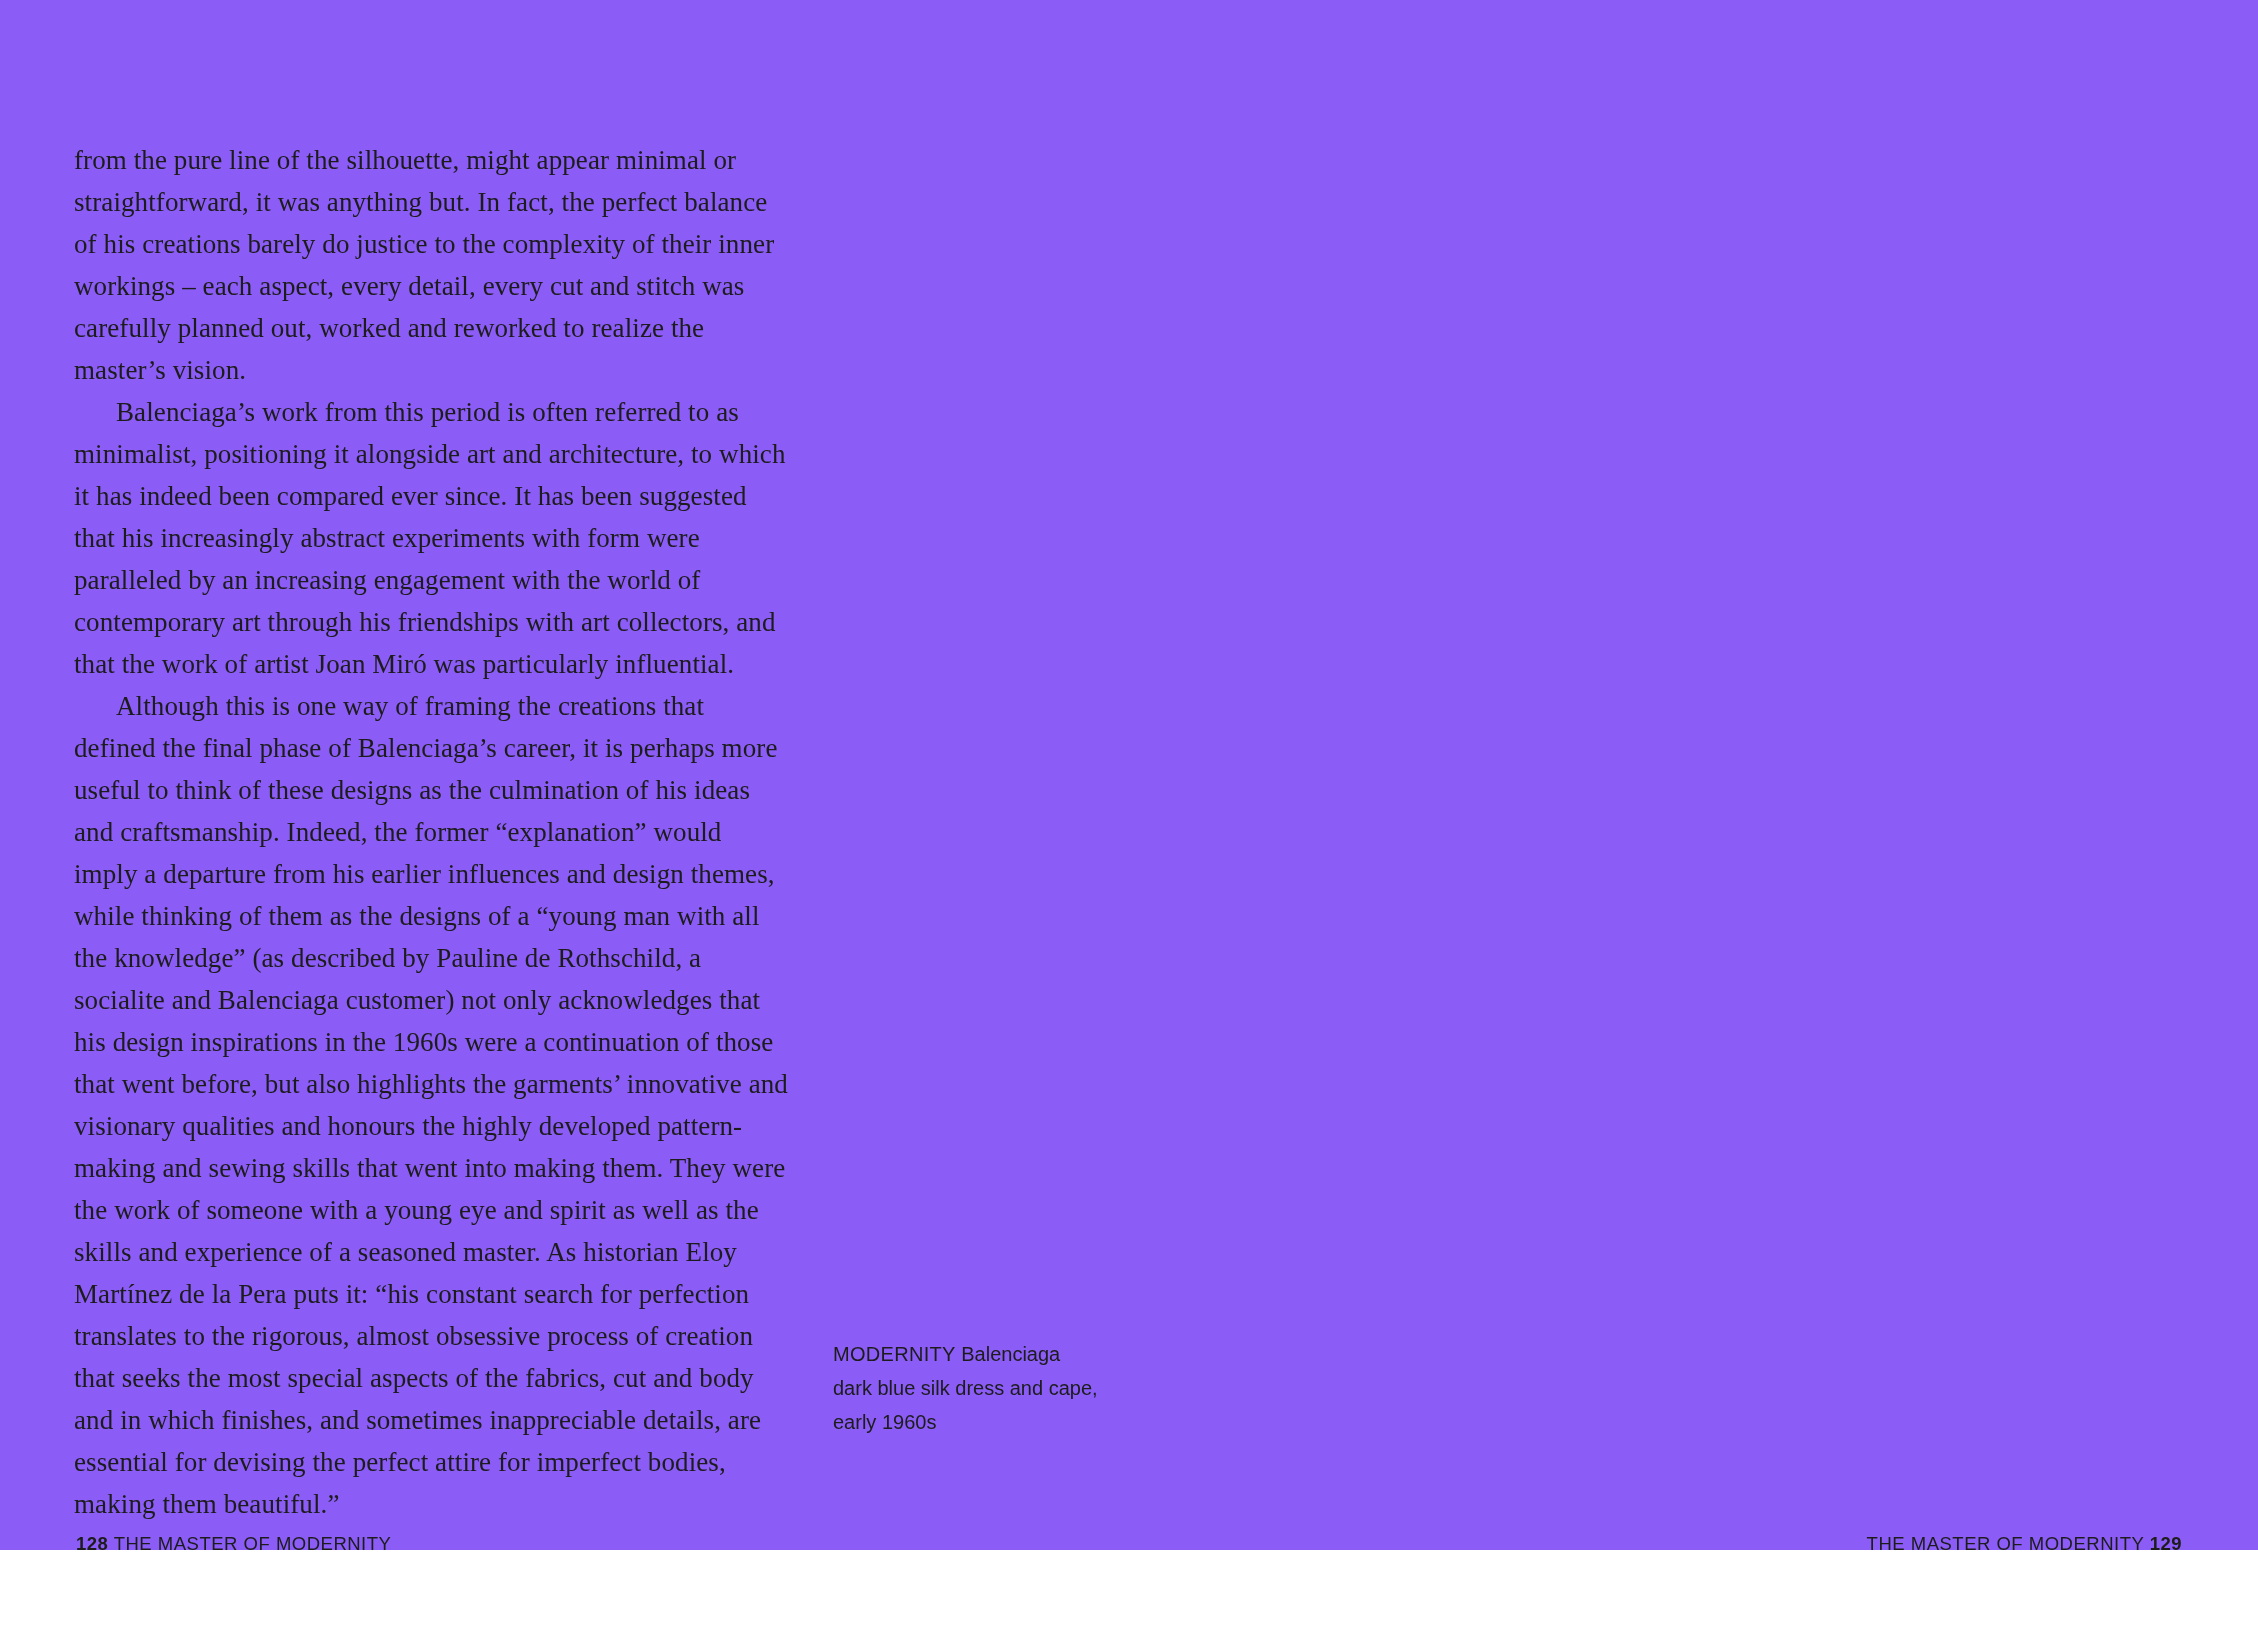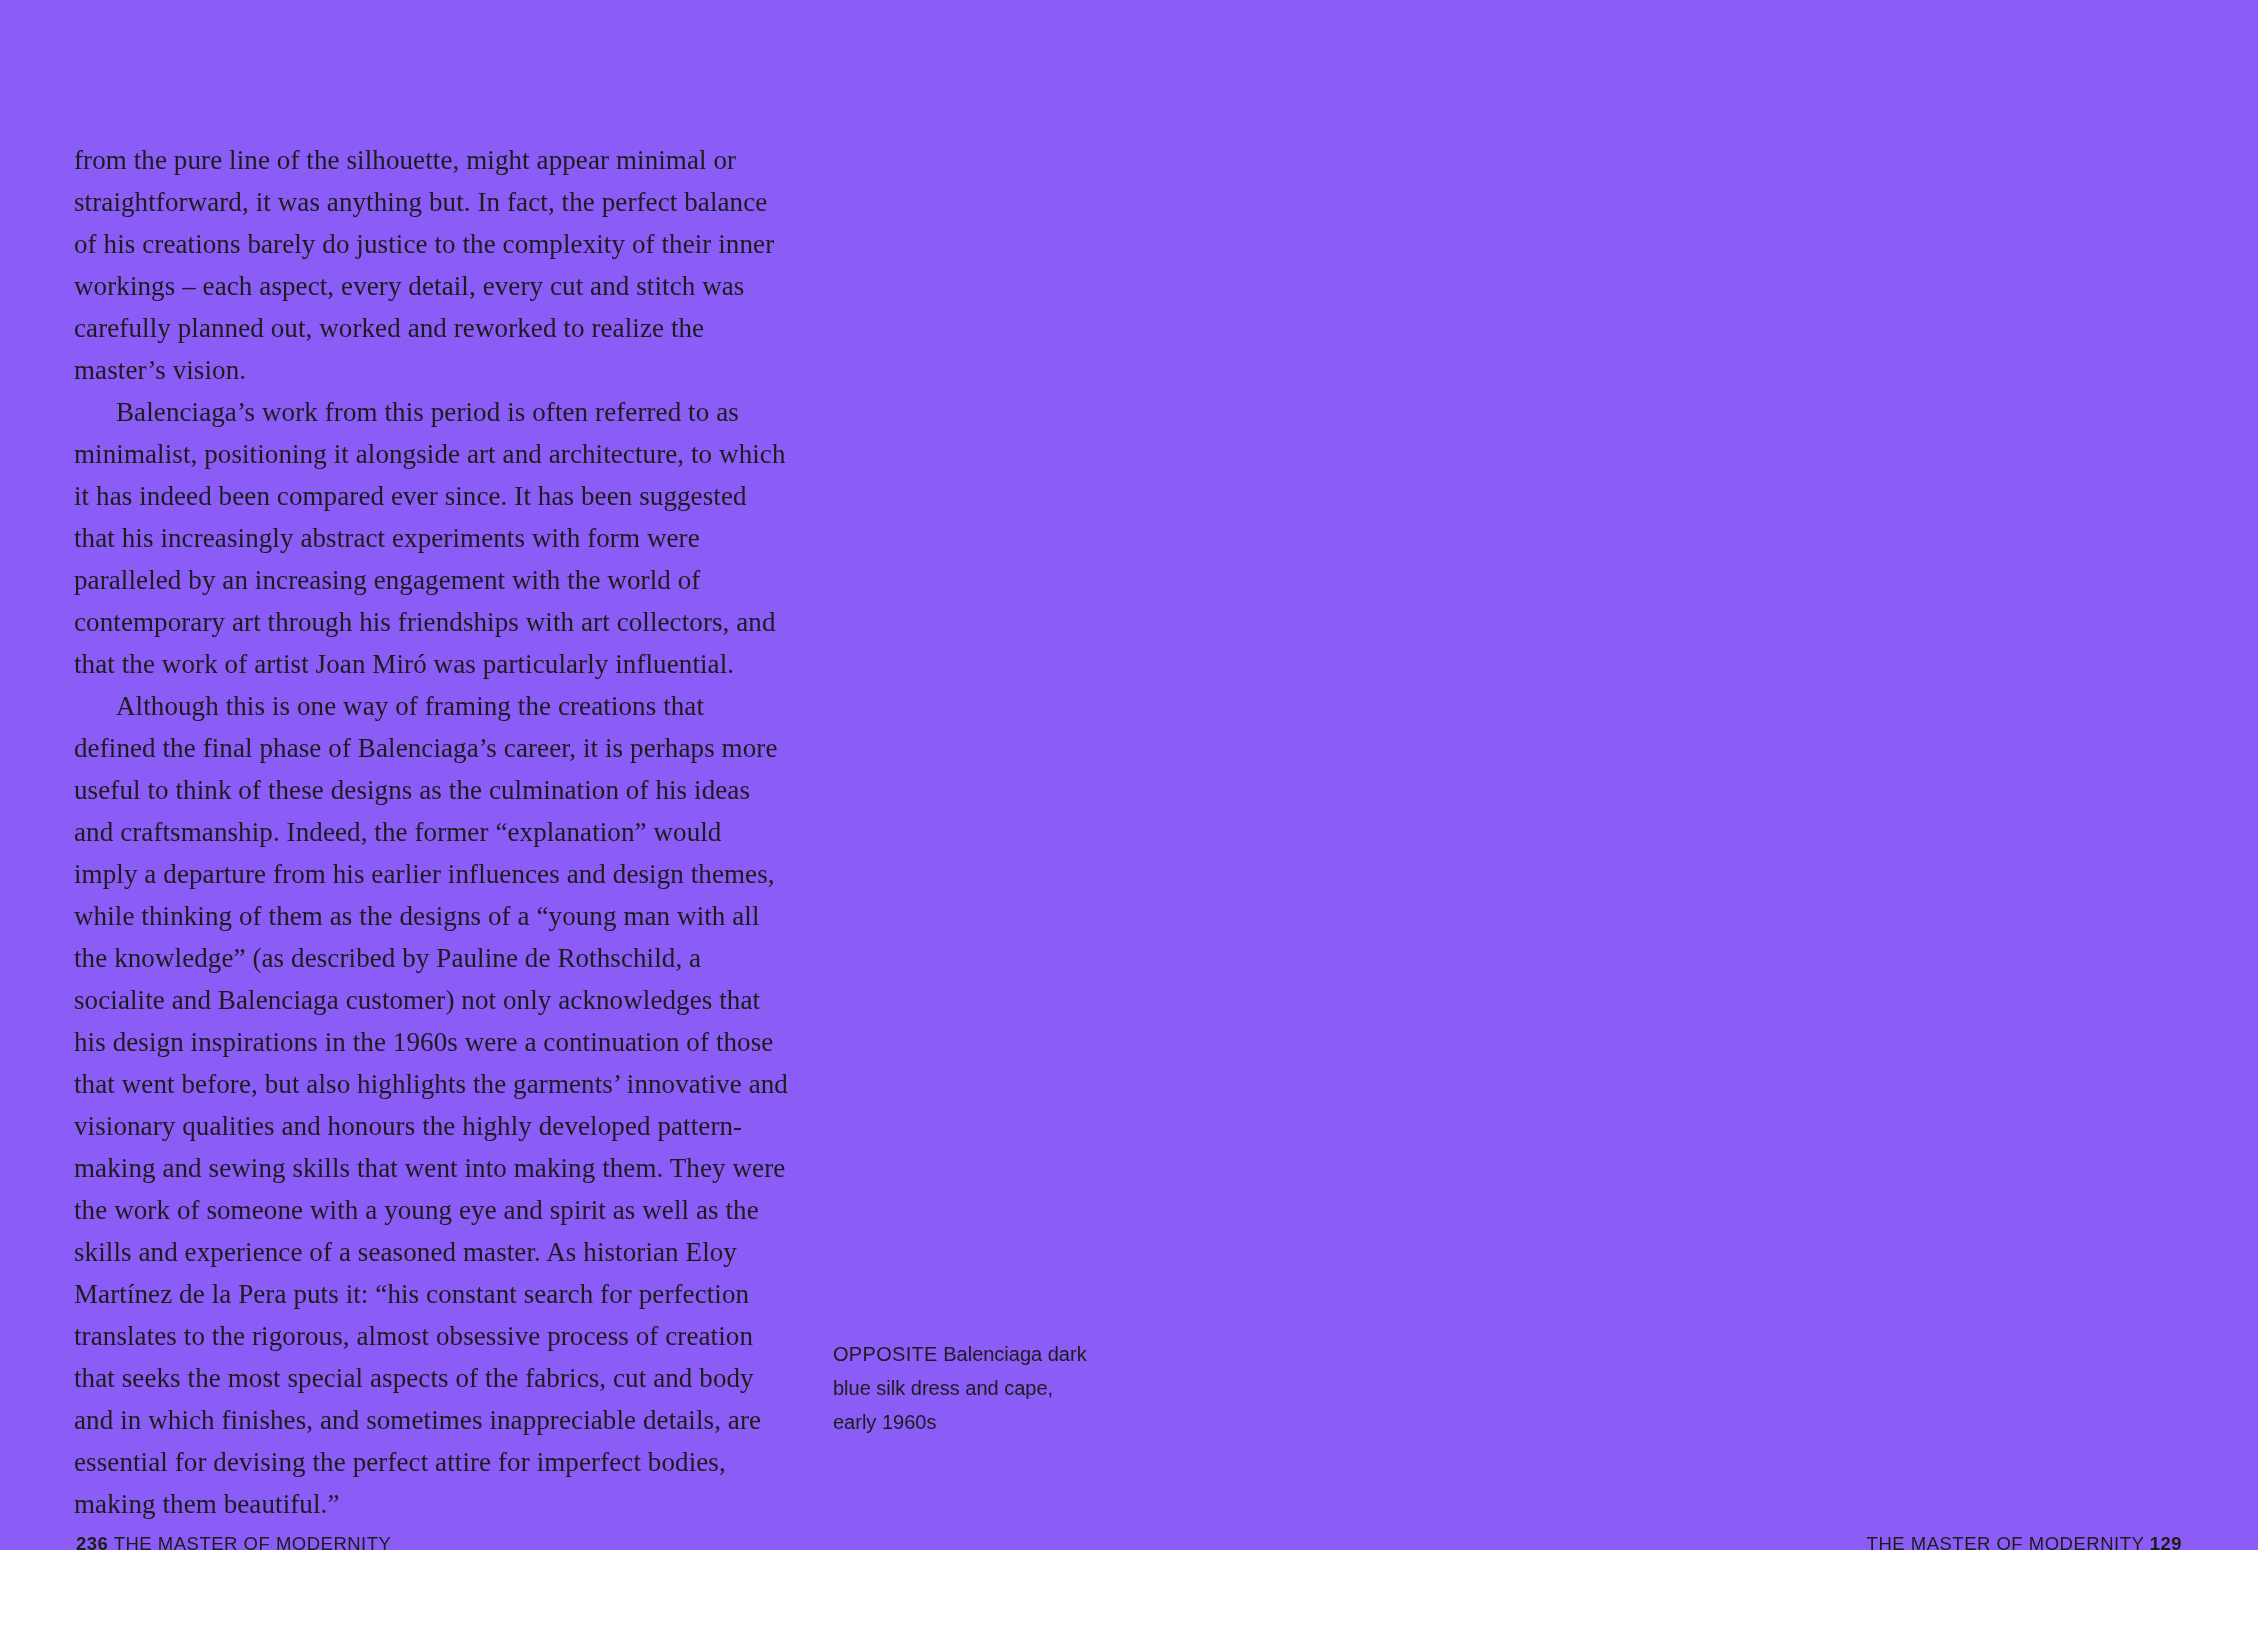--- a/index.html
+++ b/index.html
@@ -105,30 +105,30 @@
 
   <div class="page-left">
 
     <div class="body-col">
       <p>from the pure line of the silhouette, might appear minimal or straightforward, it was anything but. In fact, the perfect balance of his creations barely do justice to the complexity of their inner workings – each aspect, every detail, every cut and stitch was carefully planned out, worked and reworked to realize the master’s vision.</p>
       <p class="indent">Balenciaga’s work from this period is often referred to as minimalist, positioning it alongside art and architecture, to which it has indeed been compared ever since. It has been suggested that his increasingly abstract experiments with form were paralleled by an increasing engagement with the world of contemporary art through his friendships with art collectors, and that the work of artist Joan Miró was particularly influential.</p>
       <p class="indent">Although this is one way of framing the creations that defined the final phase of Balenciaga’s career, it is perhaps more useful to think of these designs as the culmination of his ideas and craftsmanship. Indeed, the former “explanation” would imply a departure from his earlier influences and design themes, while thinking of them as the designs of a “young man with all the knowledge” (as described by Pauline de Rothschild, a socialite and Balenciaga customer) not only acknowledges that his design inspirations in the 1960s were a continuation of those that went before, but also highlights the garments’ innovative and visionary qualities and honours the highly developed pattern-making and sewing skills that went into making them. They were the work of someone with a young eye and spirit as well as the skills and experience of a seasoned master. As historian Eloy Martínez de la Pera puts it: “his constant search for perfection translates to the rigorous, almost obsessive process of creation that seeks the most special aspects of the fabrics, cut and body and in which finishes, and sometimes inappreciable details, are essential for devising the perfect attire for imperfect bodies, making them beautiful.”</p>
     </div>
 
     <div class="folio-left">
-      <span class="num">236</span>
+      <span class="num">128</span>
       <span>THE MASTER OF MODERNITY</span>
     </div>
 
   </div>
 
   <div class="page-right">
 
     <div class="caption">
-      <span class="lead">OPPOSITE</span>
+      <span class="lead">MODERNITY</span>
       <span>Balenciaga dark blue silk dress and cape, early 1960s</span>
     </div>
 
     <div class="folio-right">
       <span>THE MASTER OF MODERNITY</span>
       <span class="num">129</span>
     </div>
 
   </div>
 

